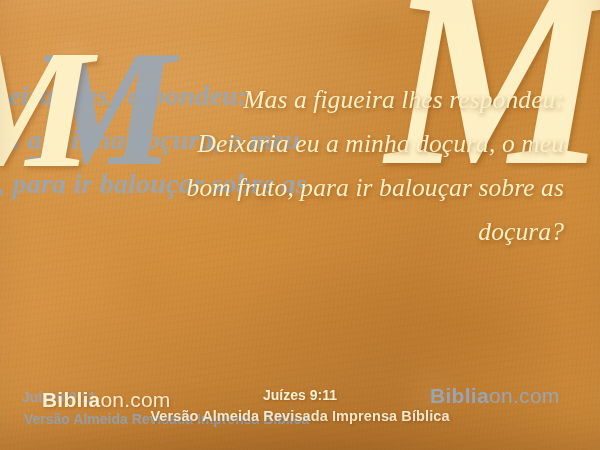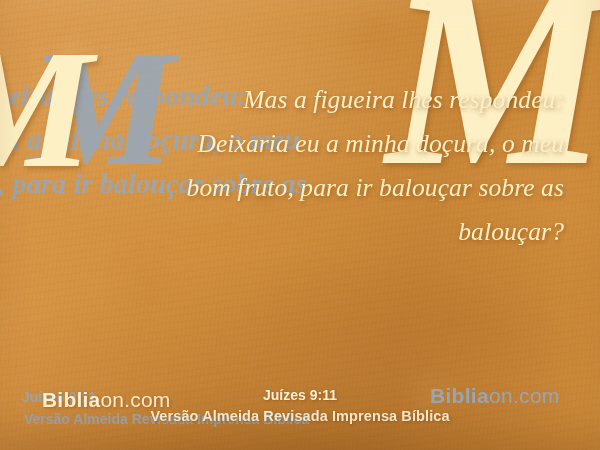--- a/index.html
+++ b/index.html
@@ -209,21 +209,21 @@
 
   <div class="fg-layer">
 
     <div class="dropcap-left">M</div>
     <div class="dropcap">M</div>
 
     <div class="quote">
       <span class="ln l1">Mas a figueira lhes respondeu:</span>
       <span class="ln">Deixaria eu a minha doçura, o meu</span>
       <span class="ln">bom fruto, para ir balouçar sobre as</span>
-      <span class="ln">balouçar?</span>
+      <span class="ln">doçura?</span>
     </div>
 
     <div class="brand">
       <b>Biblia</b><span>on.com</span>
     </div>
 
     <div class="ref">Juízes 9:11</div>
     <div class="version">Versão Almeida Revisada Imprensa Bíblica</div>
   </div>
 

